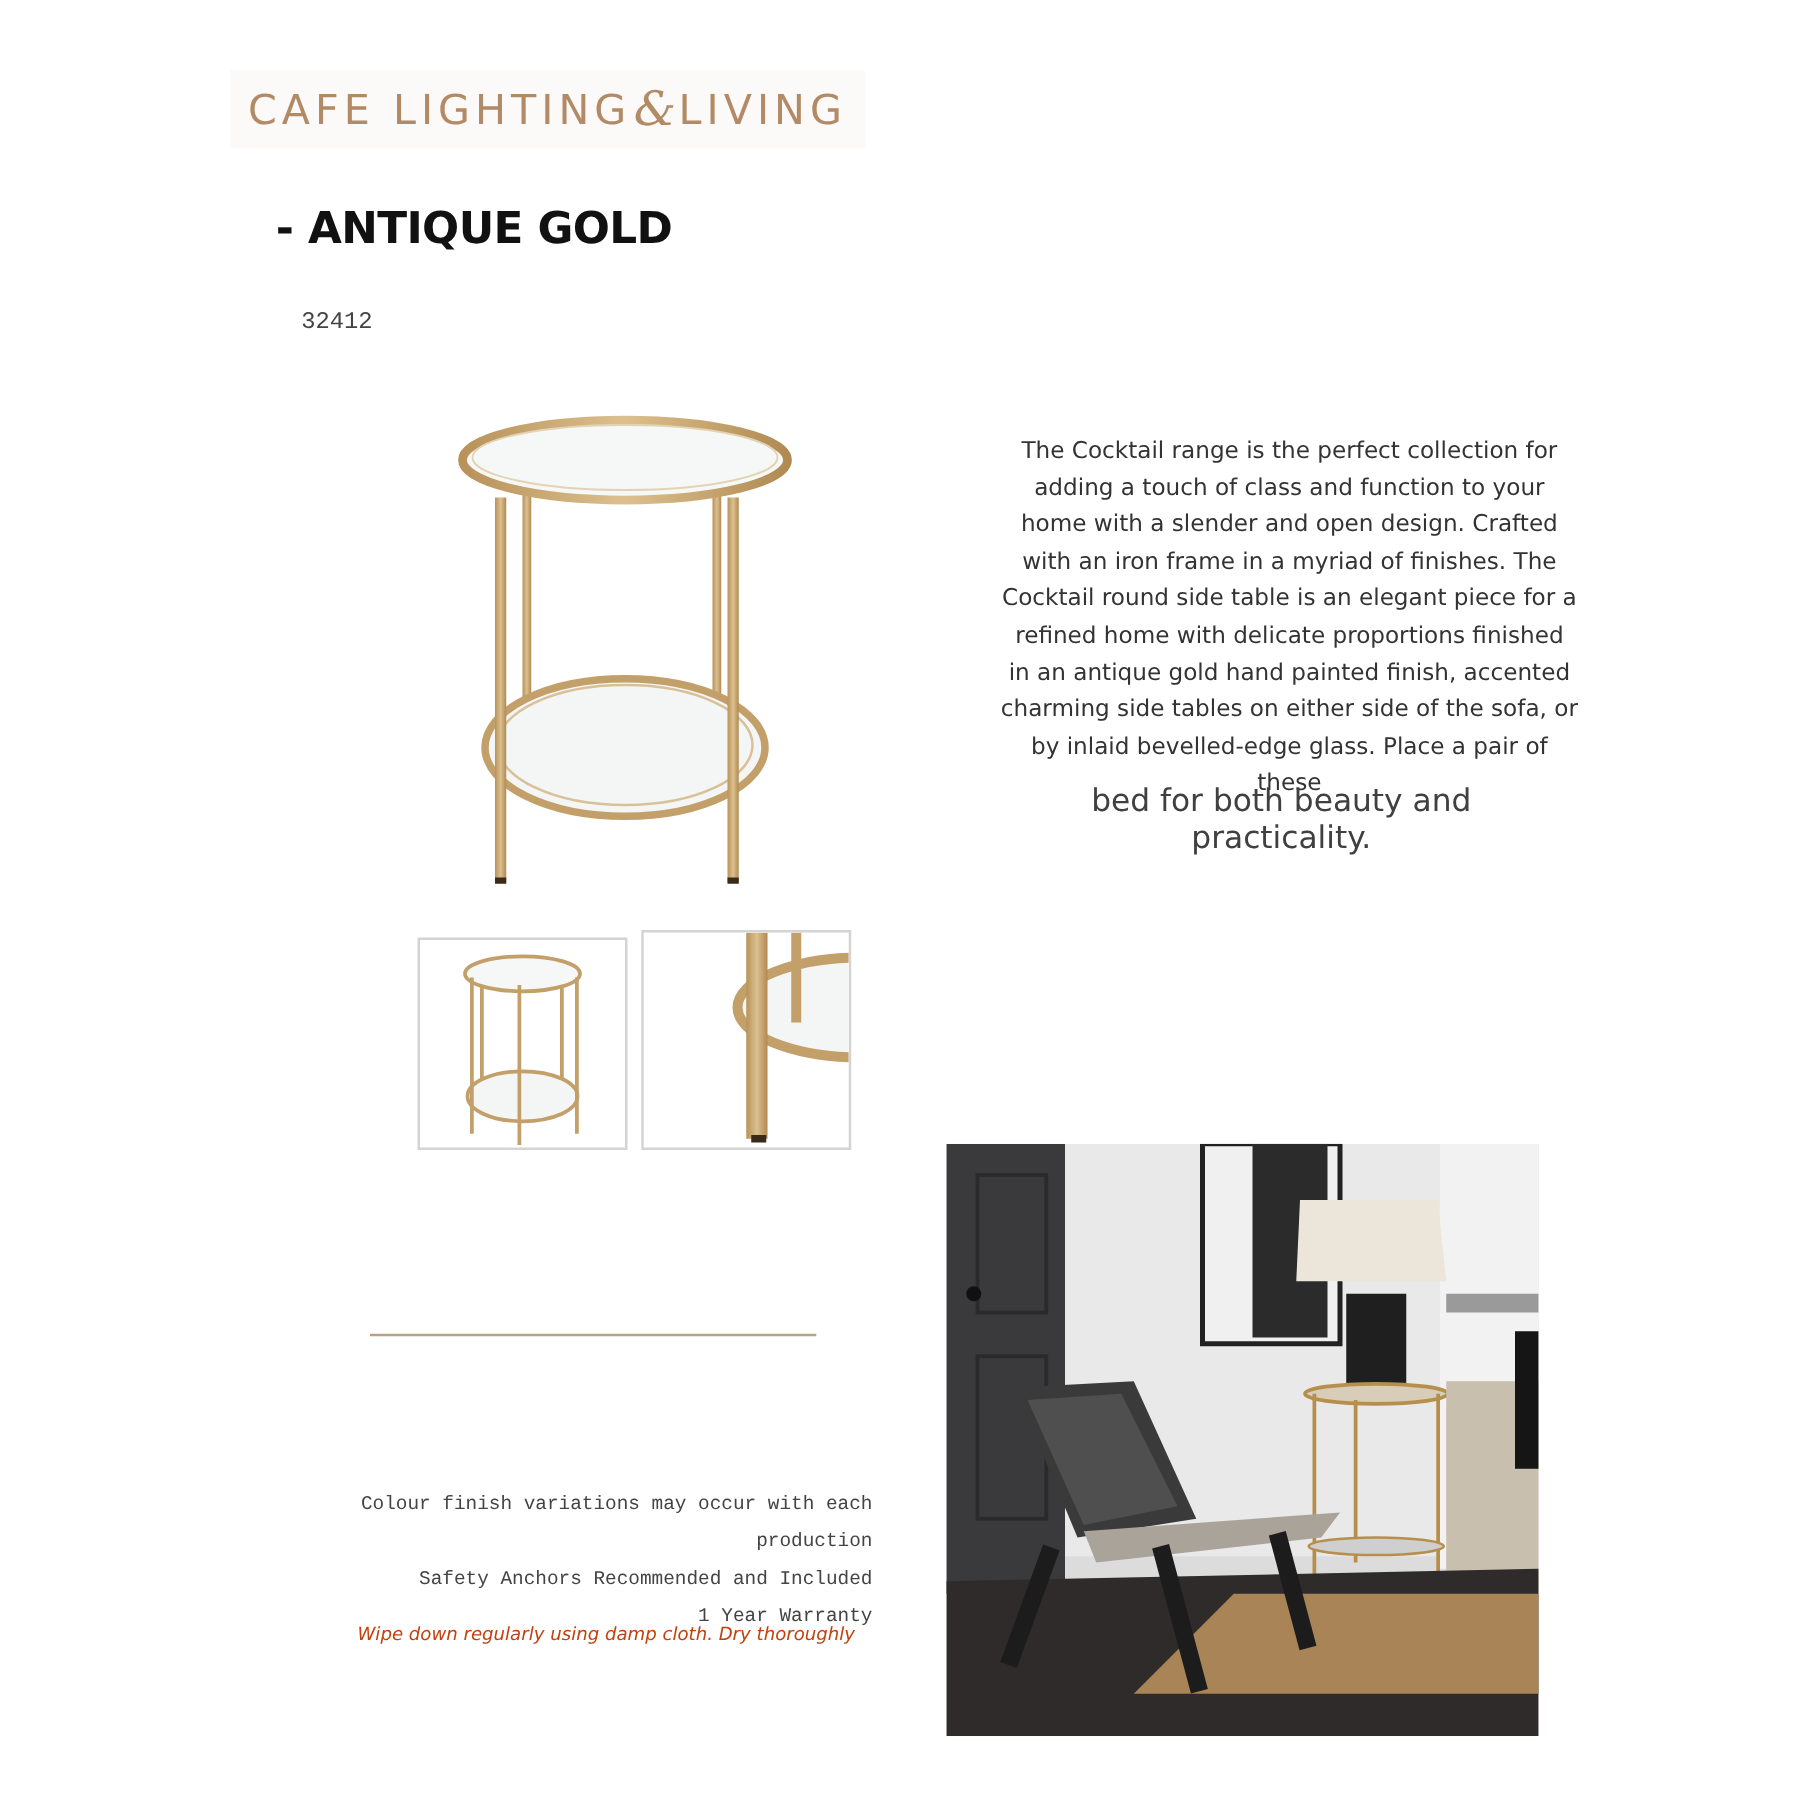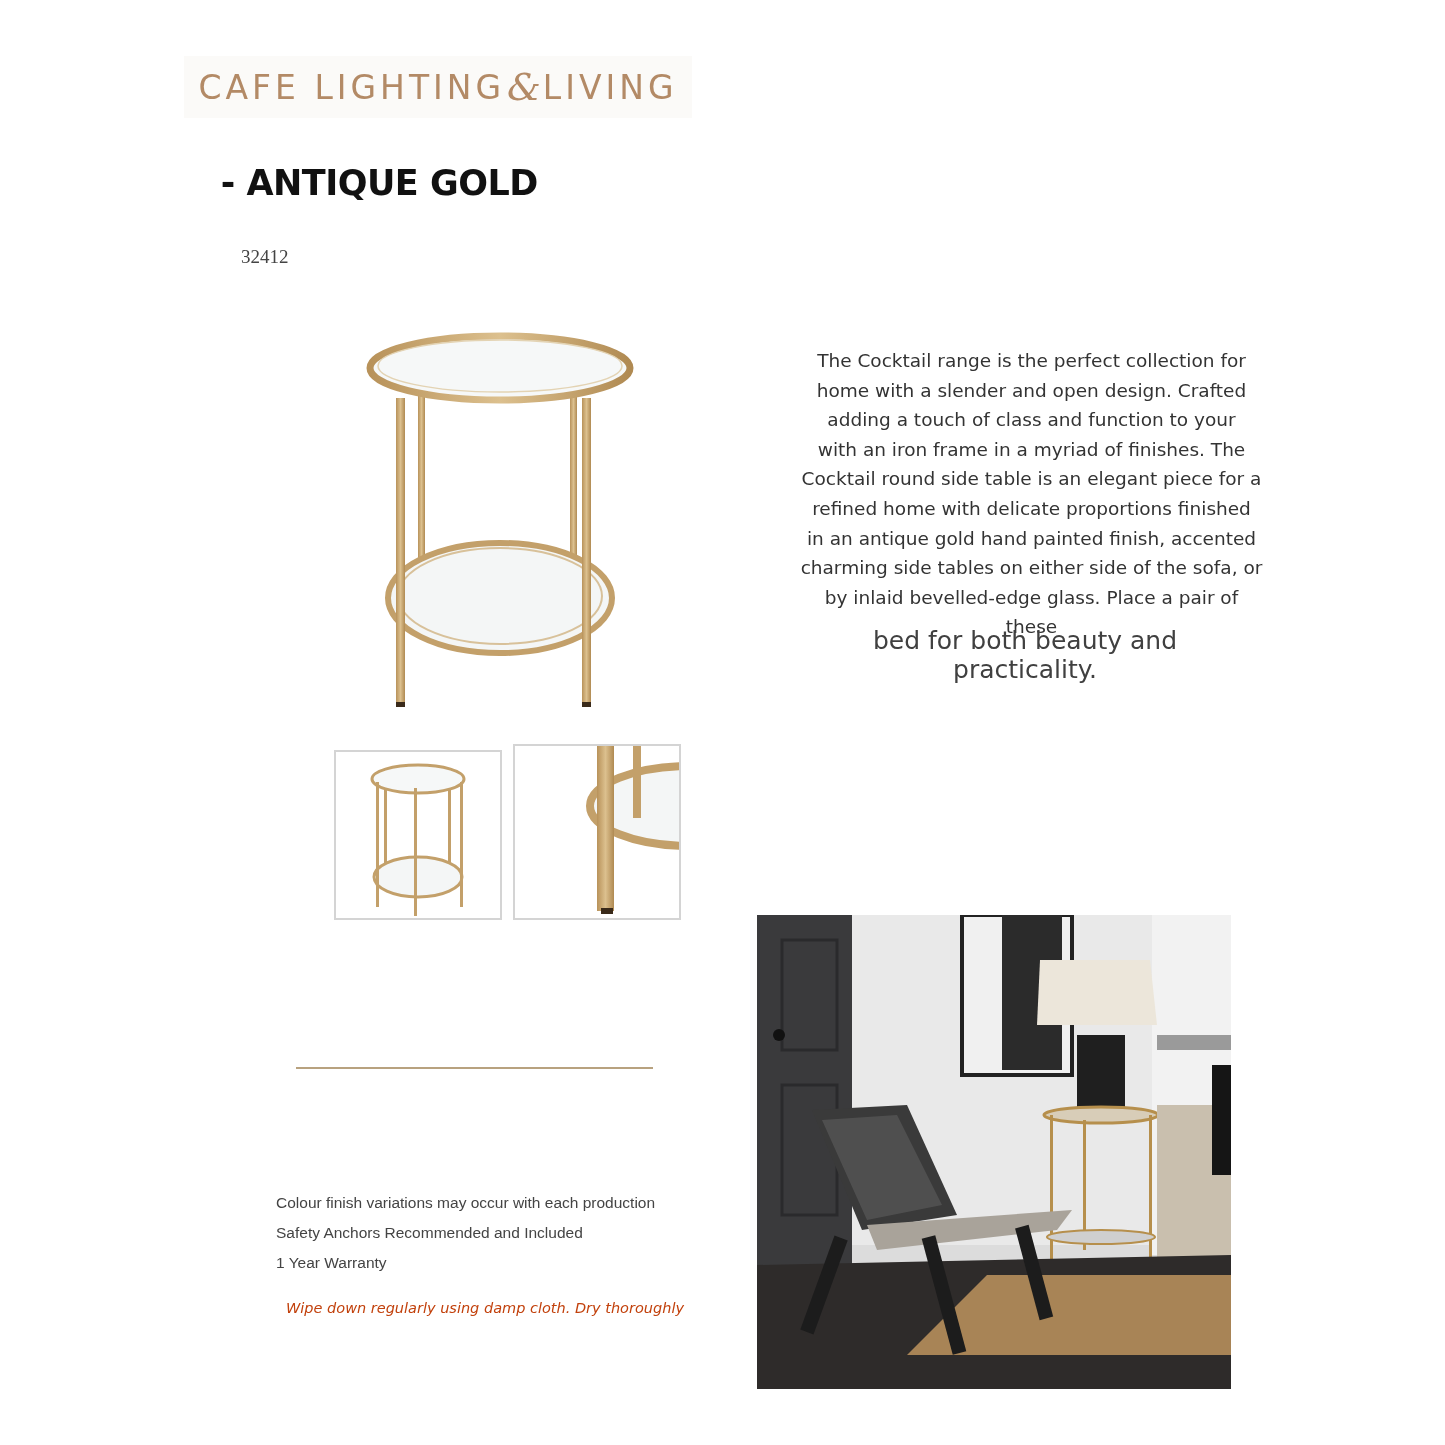--- a/index.html
+++ b/index.html
@@ -6,37 +6,37 @@
     body { width: 1445px; height: 1445px; position: relative; overflow: hidden; font-family: "Liberation Sans", sans-serif; }
     .abs { position: absolute; }
 
     
     .logo { left: 184px; top: 56px; width: 508px; height: 62px; background: #fbfaf8; display: flex; align-items: center; justify-content: center; text-align: right; }
     .logo-text { font-family: "DejaVu Sans", sans-serif; color: #b38a66; font-size: 33px; letter-spacing: 4px; font-weight: normal; white-space: nowrap; }
     .logo-amp { font-family: "DejaVu Serif", serif; font-style: italic; font-size: 38px; color: #b38a66; margin: 0 2px; }
 
     
     .title { left: 209px; top: 162px; font-family: "DejaVu Sans", sans-serif; font-weight: bold; font-size: 35px; line-height: 42px; color: #111; letter-spacing: -0.5px; }
-    .sku { left: 241px; top: 246px; font-family: Liberation Serif, serif; font-size: 19px; color: #444; font-weight: 300; }
+    .sku { left: 241px; top: 246px; font-family: Liberation Mono, monospace; font-size: 19px; color: #444; font-weight: 300; }
 
     
     .desc { left: 800px; top: 346px; width: 463px; text-align: center; font-family: "DejaVu Sans", sans-serif; font-size: 18.5px; line-height: 29.6px; color: #333; }
     .desc-last { left: 800px; top: 626px; width: 450px; text-align: center; font-family: "DejaVu Sans", sans-serif; font-size: 25px; color: #404040; }
 
     
     .main-img { left: 360px; top: 328px; width: 285px; height: 385px; }
     .thumb { border: 2px solid #d4d4d4; background: #fff; overflow: hidden; box-sizing: border-box; }
     .thumb1 { left: 334px; top: 750px; width: 168px; height: 170px; }
     .thumb2 { left: 513px; top: 744px; width: 168px; height: 176px; }
 
     
     .divider { left: 296px; top: 1067px; width: 357px; height: 2px; background: #b8a27f; }
 
     
-    .notes { left: 276px; top: 1188px; width: 422px; text-align: left; font-family: Liberation Sans, sans-serif; font-size: 15.5px; line-height: 30px; color: #444; }
+    .notes { left: 276px; top: 1188px; width: 422px; text-align: right; font-family: Liberation Mono, monospace; font-size: 15.5px; line-height: 30px; color: #444; }
     .care { left: 276px; top: 1300px; width: 418px; text-align: center; font-family: "DejaVu Sans", sans-serif; font-style: italic; font-size: 14.5px; color: #c2410c; }
 
     
     .lifestyle { left: 757px; top: 915px; width: 474px; height: 474px; overflow: hidden; }
   </style>
 </head>
 <body>
 
 <div class="abs logo">
   <span class="logo-text">CAFE LIGHTING</span>
@@ -70,22 +70,22 @@
 
     <rect x="36" y="70" width="9" height="308" fill="url(#gold)"></rect>
     <rect x="222" y="70" width="9" height="308" fill="url(#gold)"></rect>
     <rect x="36" y="374" width="9" height="5" fill="#3a2a1a"></rect>
     <rect x="222" y="374" width="9" height="5" fill="#3a2a1a"></rect>
   </svg>
 </div>
 
 <div class="abs desc">
   <div>The Cocktail range is the perfect collection for</div>
+  <div>adding a touch of class and function to your</div>
   <div>home with a slender and open design. Crafted</div>
-  <div>adding a touch of class and function to your</div>
   <div>with an iron frame in a myriad of finishes. The</div>
   <div>Cocktail round side table is an elegant piece for a</div>
   <div>refined home with delicate proportions finished</div>
   <div>in an antique gold hand painted finish, accented</div>
   <div>charming side tables on either side of the sofa, or</div>
   <div>by inlaid bevelled-edge glass. Place a pair of these</div>
 </div>
 <div class="abs desc-last">bed for both beauty and practicality.</div>
 
 <div class="abs thumb thumb1">

